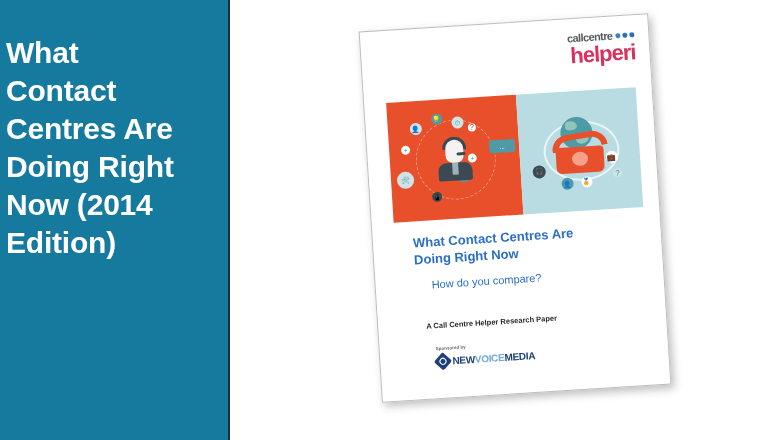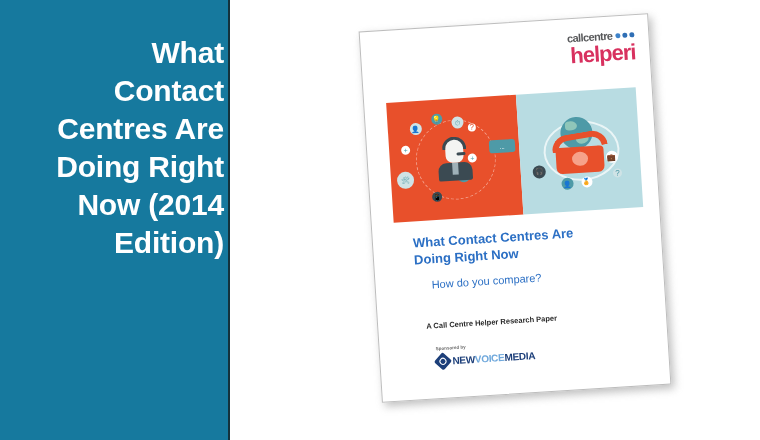--- a/index.html
+++ b/index.html
@@ -33,21 +33,21 @@
   }
   .sidebar-title {
     position: absolute;
     left: 6px;
     top: 34px;
     width: 218px;
     color: #ffffff;
     font-size: 30px;
     line-height: 38px;
     font-weight: bold;
-    text-align: right;
+    text-align: left;
     letter-spacing: -0.2px;
     white-space: pre-line;
   }
 
   
   .doc-area {
     position: absolute;
     left: 232px;
     top: 0;
     right: 0;

